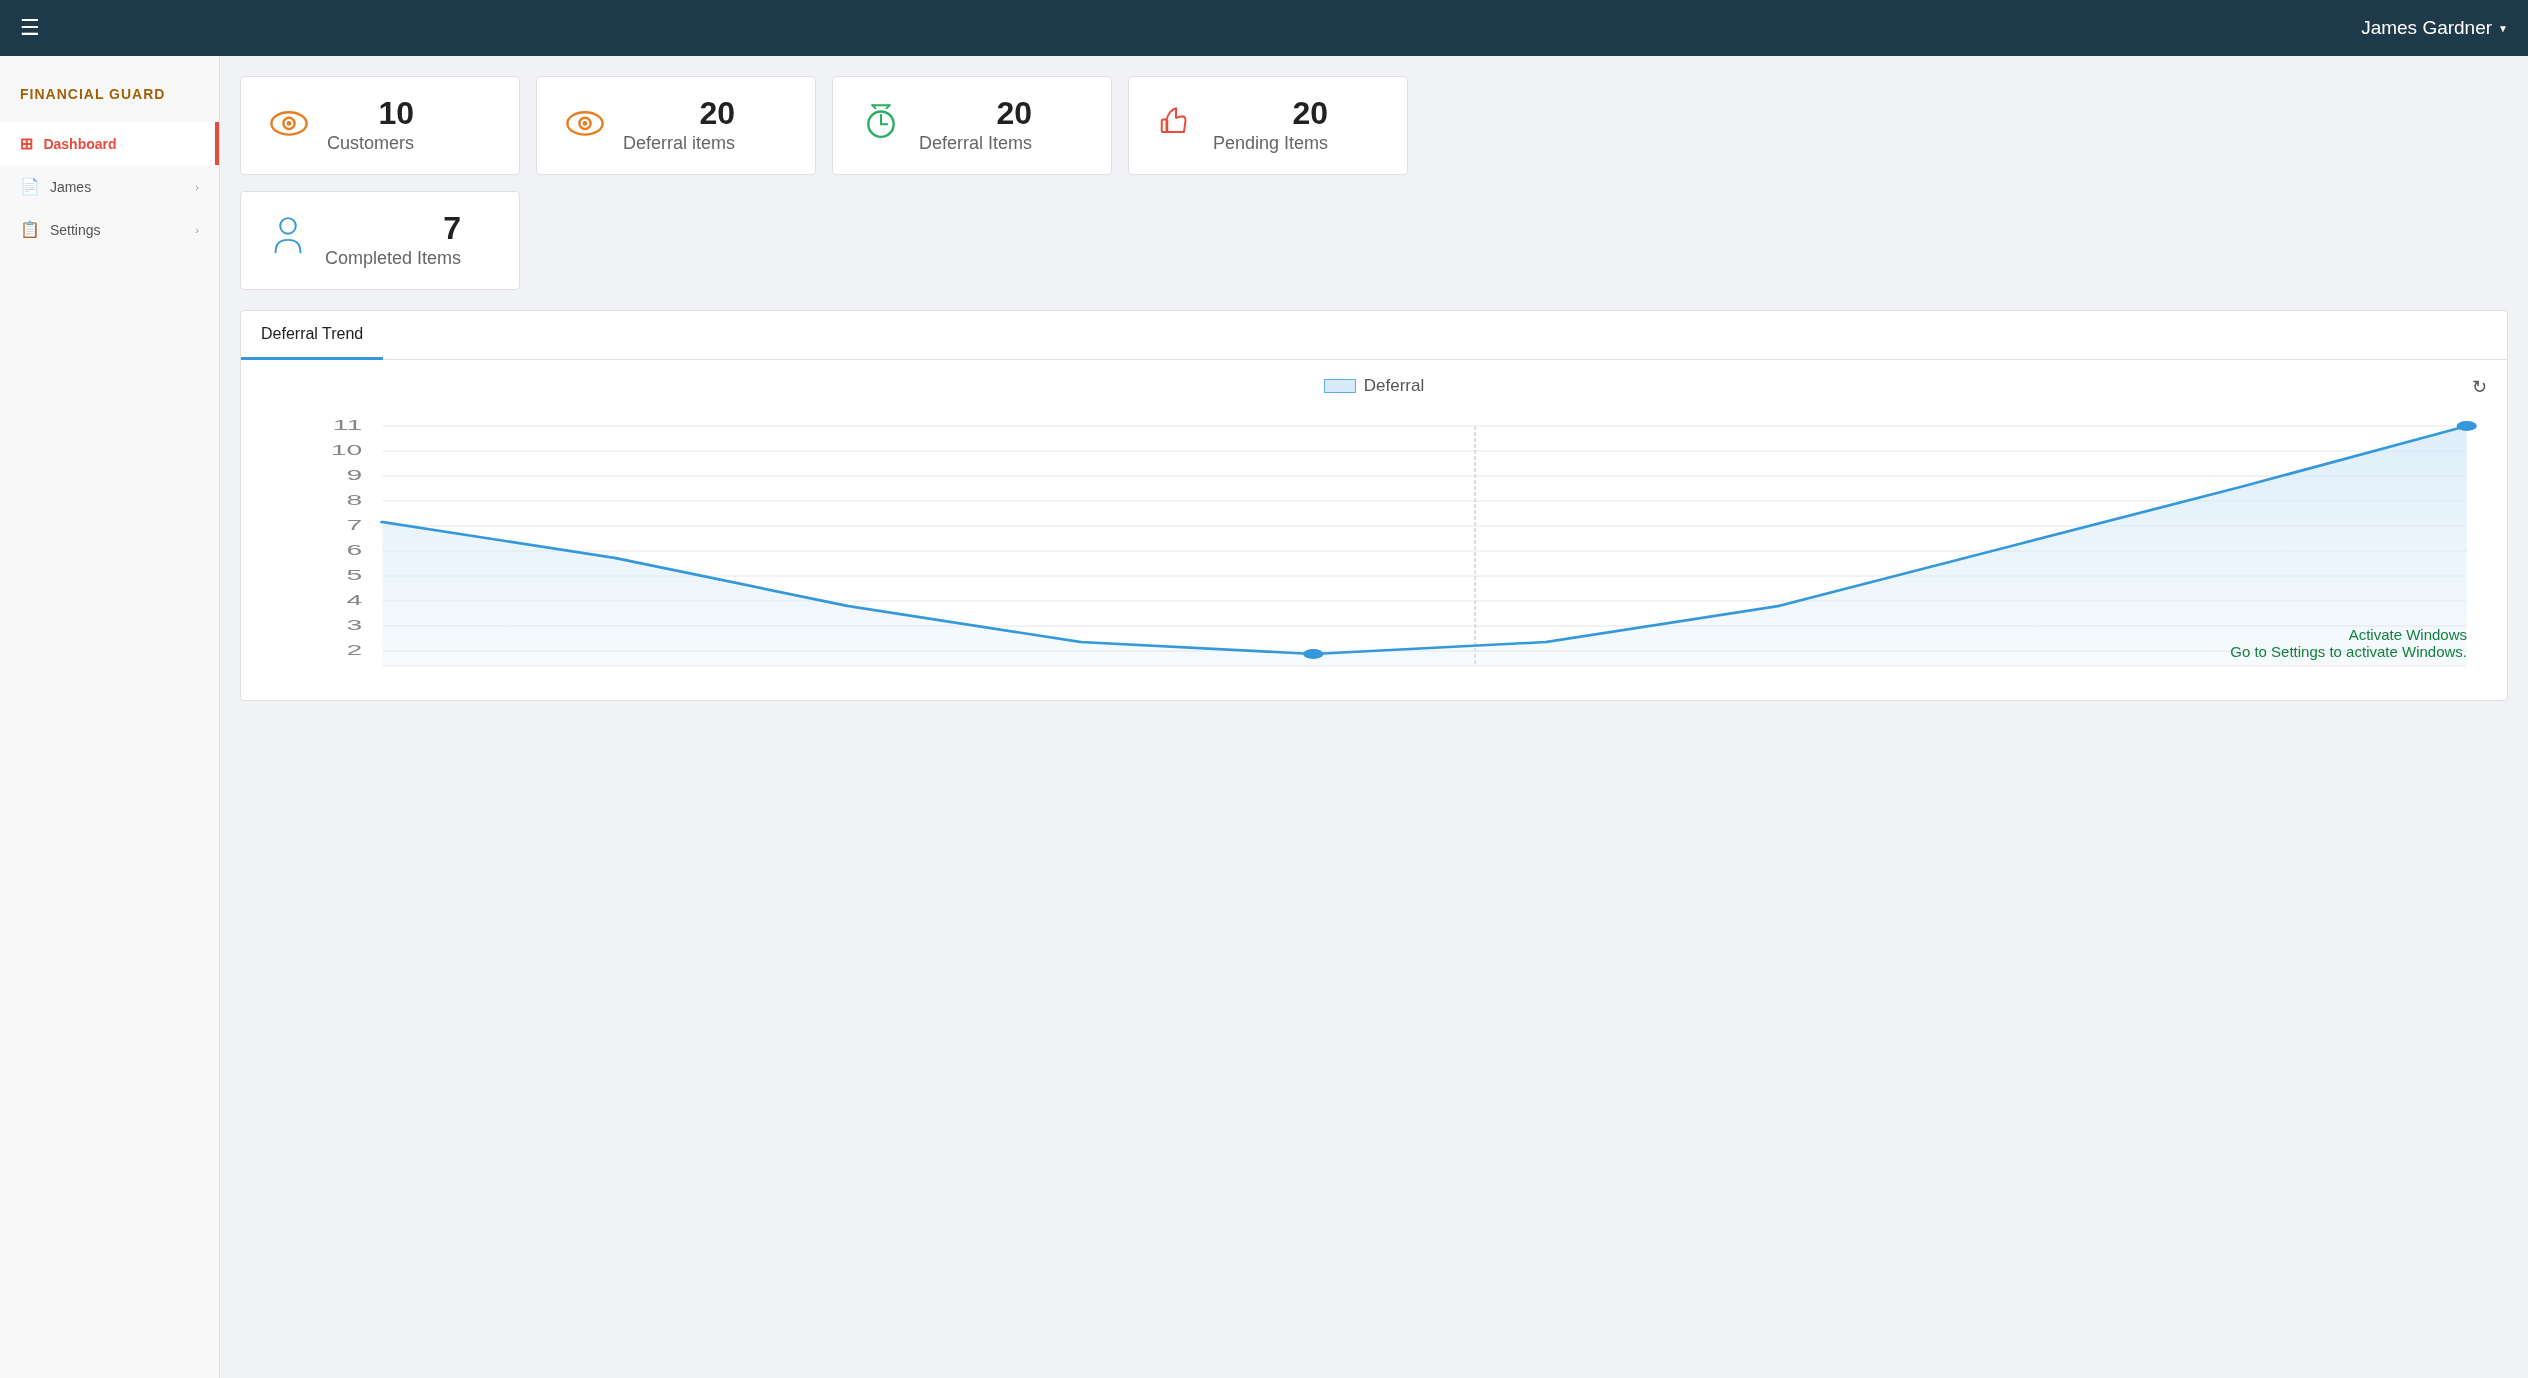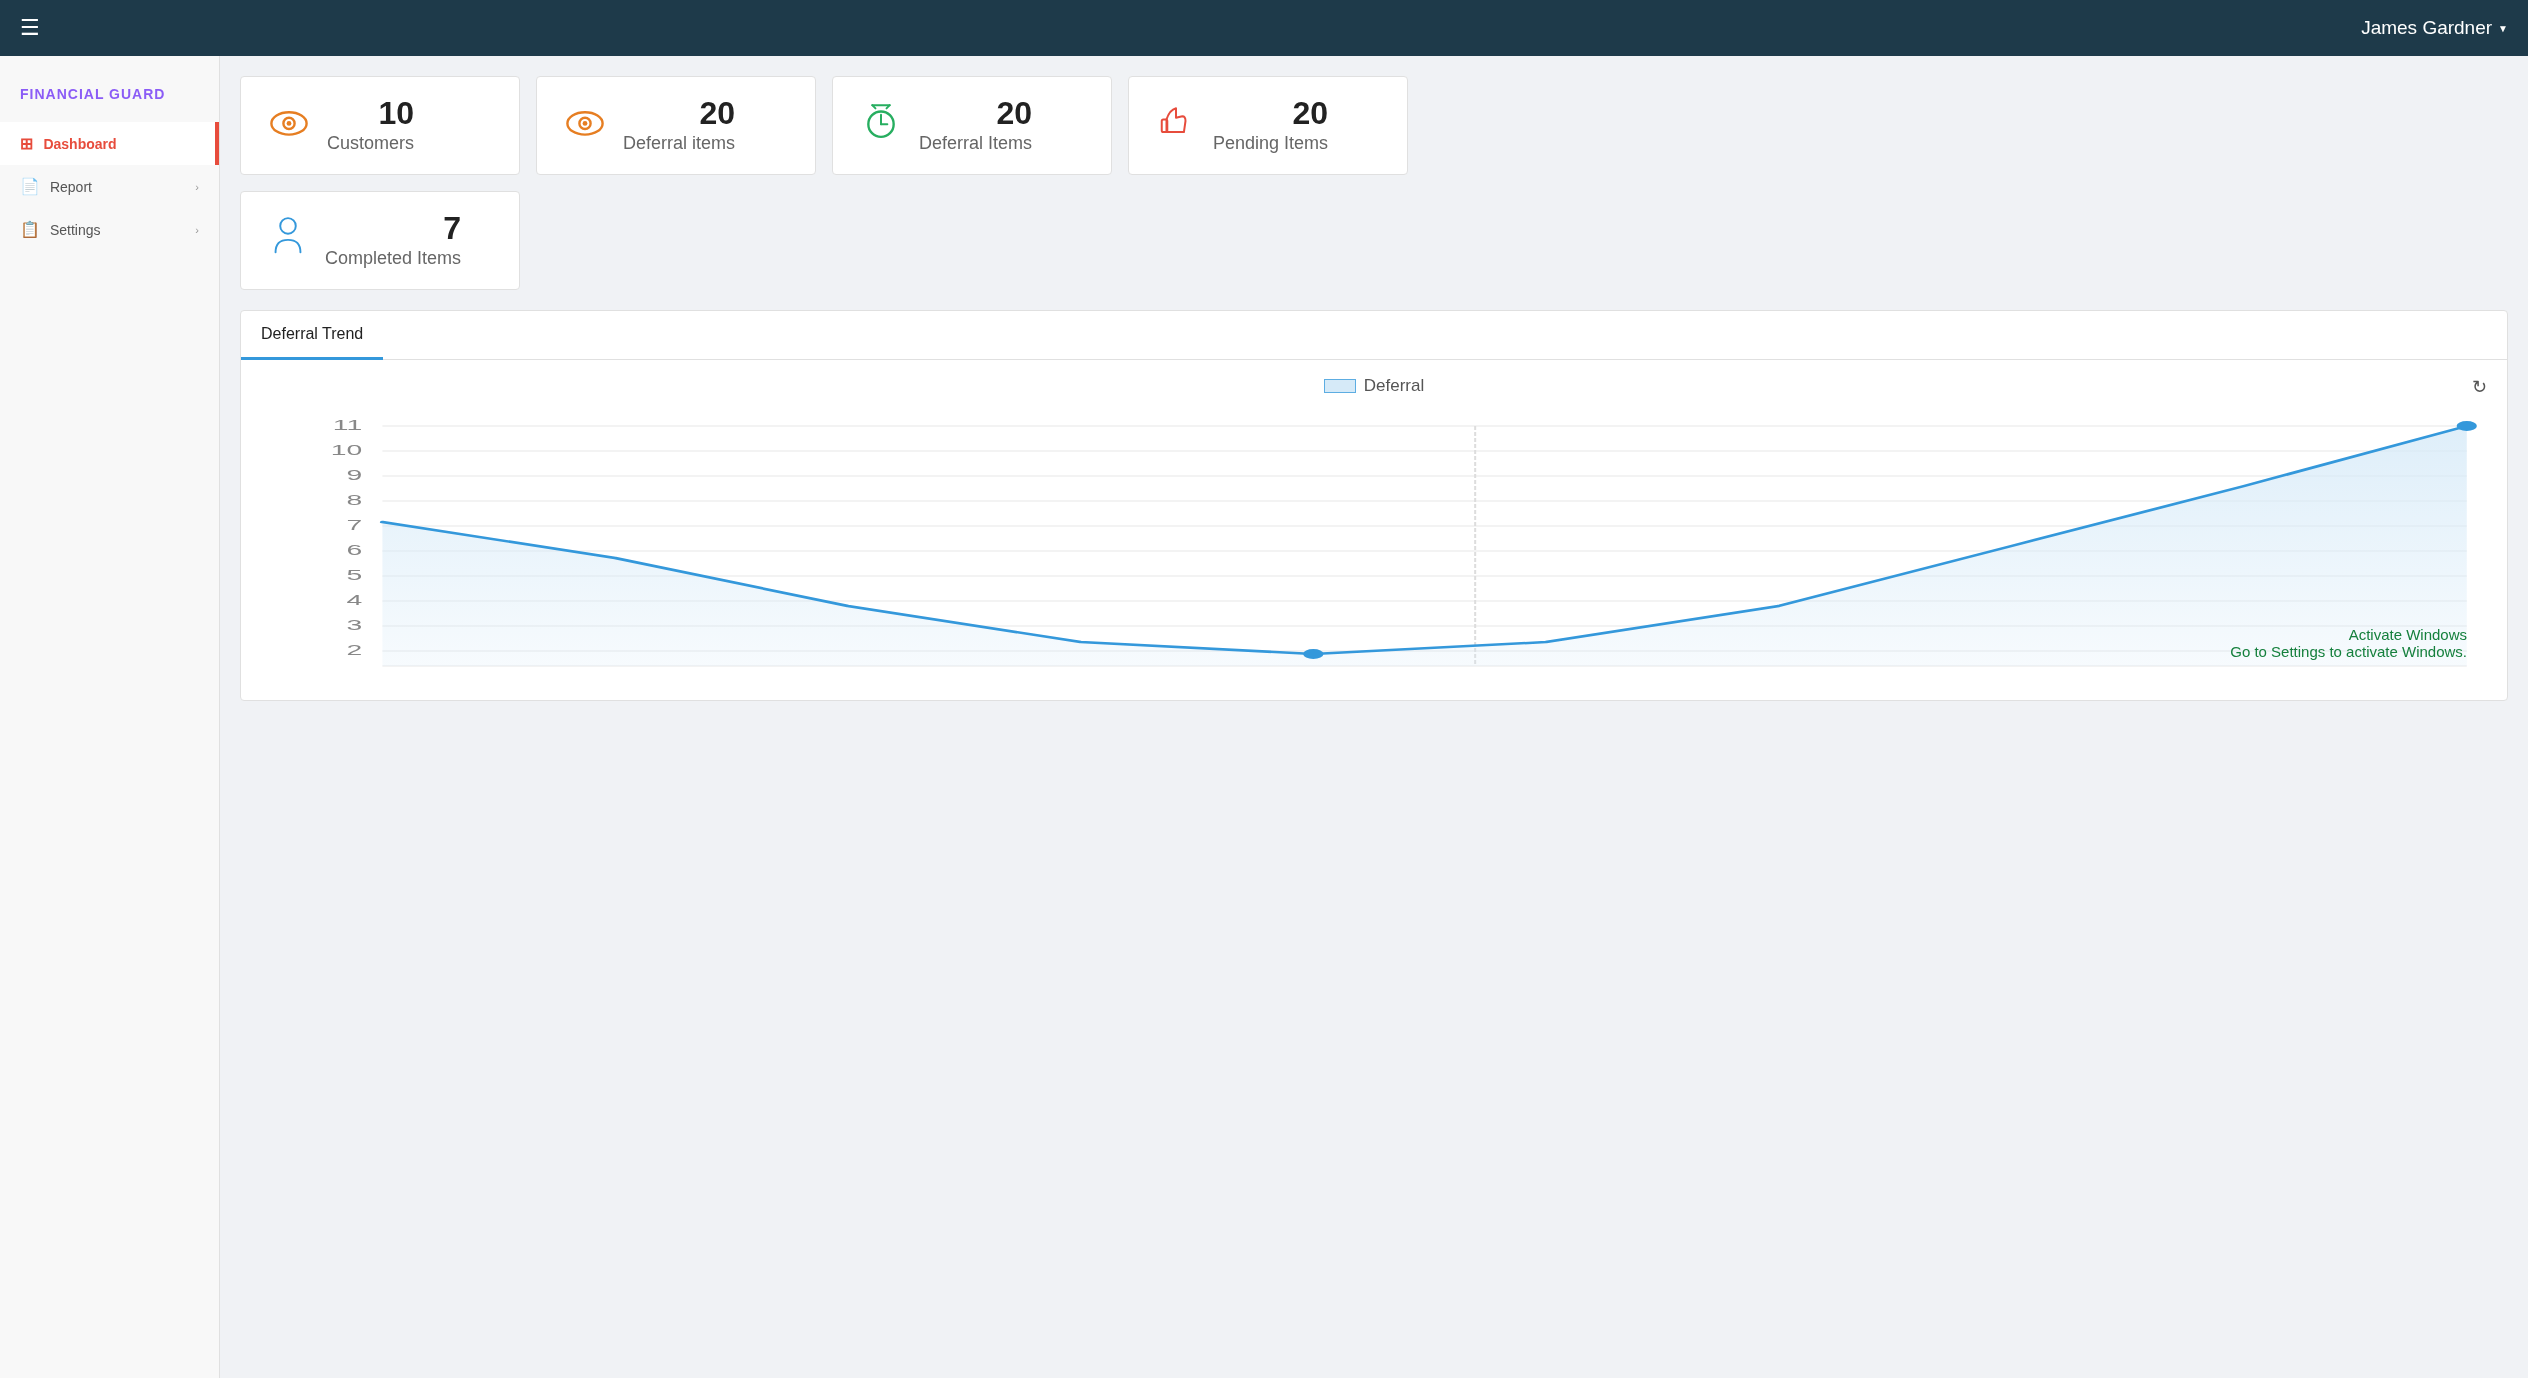--- a/index.html
+++ b/index.html
@@ -42,21 +42,21 @@
 
     
     .sidebar {
       width: 220px;
       background: #f8f8f8;
       border-right: 1px solid #e0e0e0;
       flex-shrink: 0;
       padding-top: 20px;
     }
     .sidebar-logo {
-      color: #8b5cf6;
+      color: #a16207;
       font-size: 14px;
       font-weight: bold;
       letter-spacing: 1px;
       padding: 10px 20px 20px;
     }
     .sidebar-item {
       display: flex;
       align-items: center;
       padding: 12px 20px;
       cursor: pointer;
@@ -228,21 +228,21 @@
 
   <div class="sidebar">
     <div class="sidebar-logo">FINANCIAL GUARD</div>
 
     <div class="sidebar-item active">
       <span class="sidebar-item-icon">⊞</span>
       <span>Dashboard</span>
     </div>
     <div class="sidebar-item">
       <span class="sidebar-item-icon">📄</span>
-      <span>Report</span>
+      <span>James</span>
       <span class="sidebar-item-chevron">›</span>
     </div>
     <div class="sidebar-item">
       <span class="sidebar-item-icon">📋</span>
       <span>Settings</span>
       <span class="sidebar-item-chevron">›</span>
     </div>
   </div>
 
   <div class="main">

